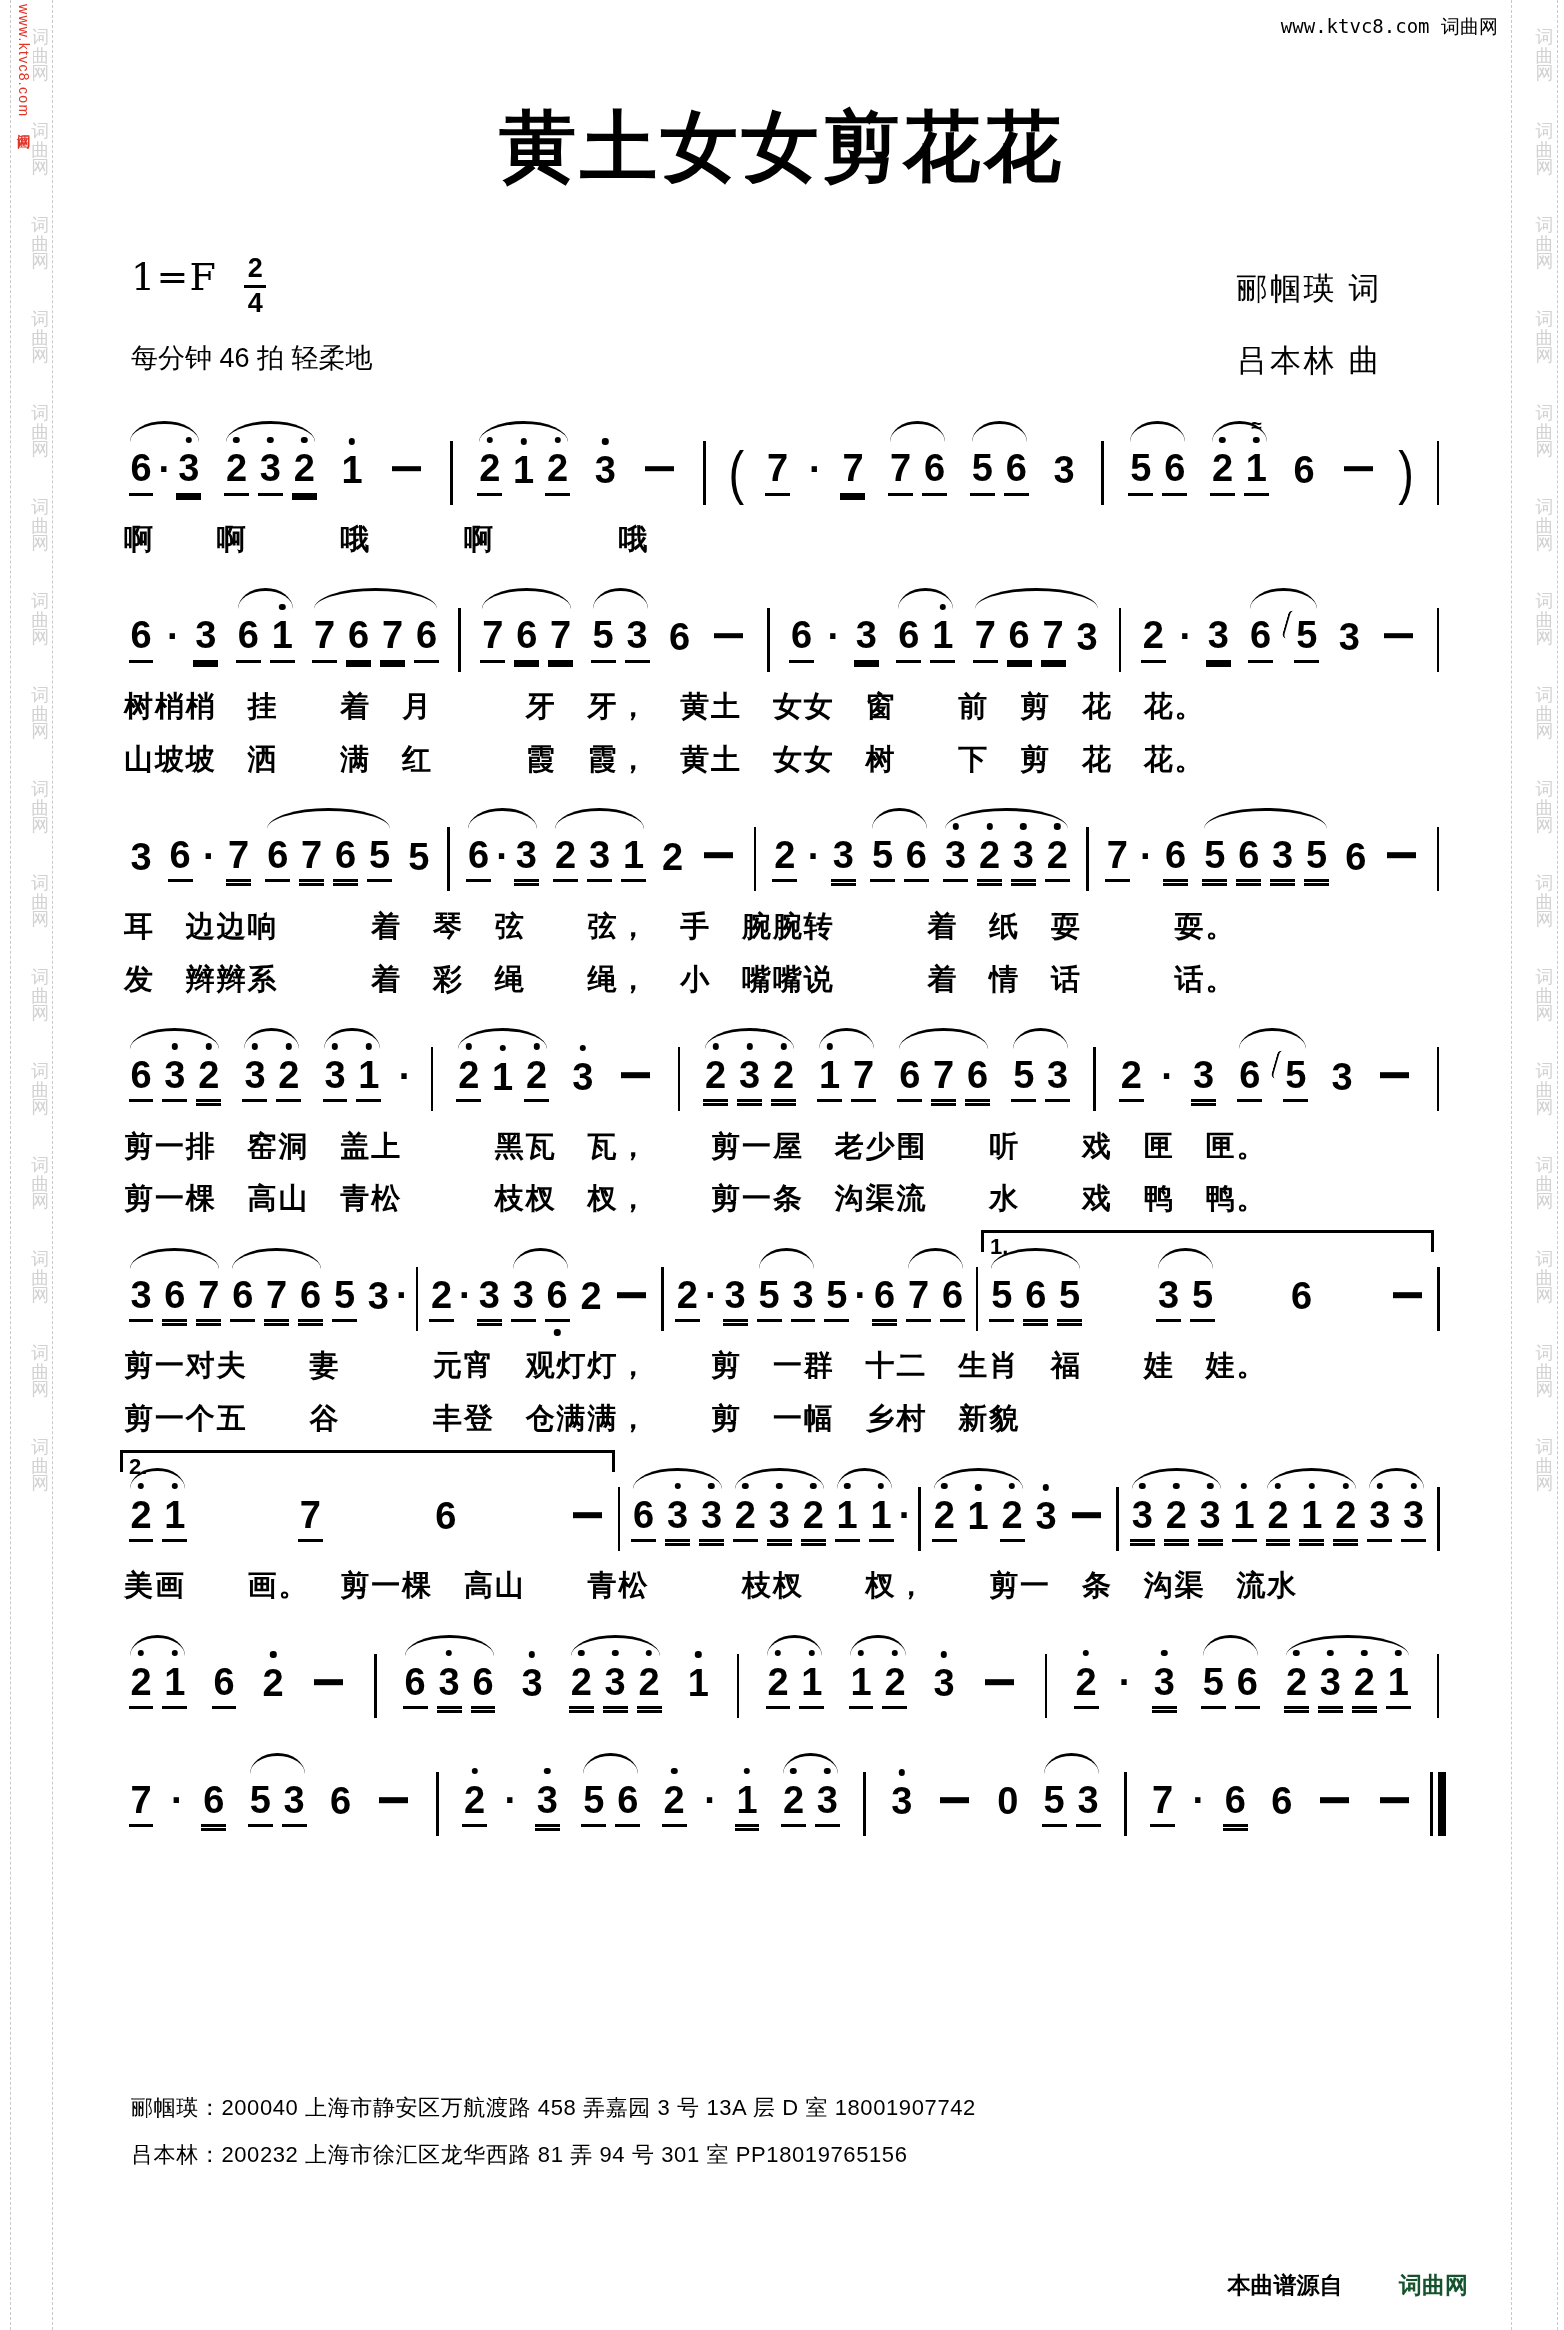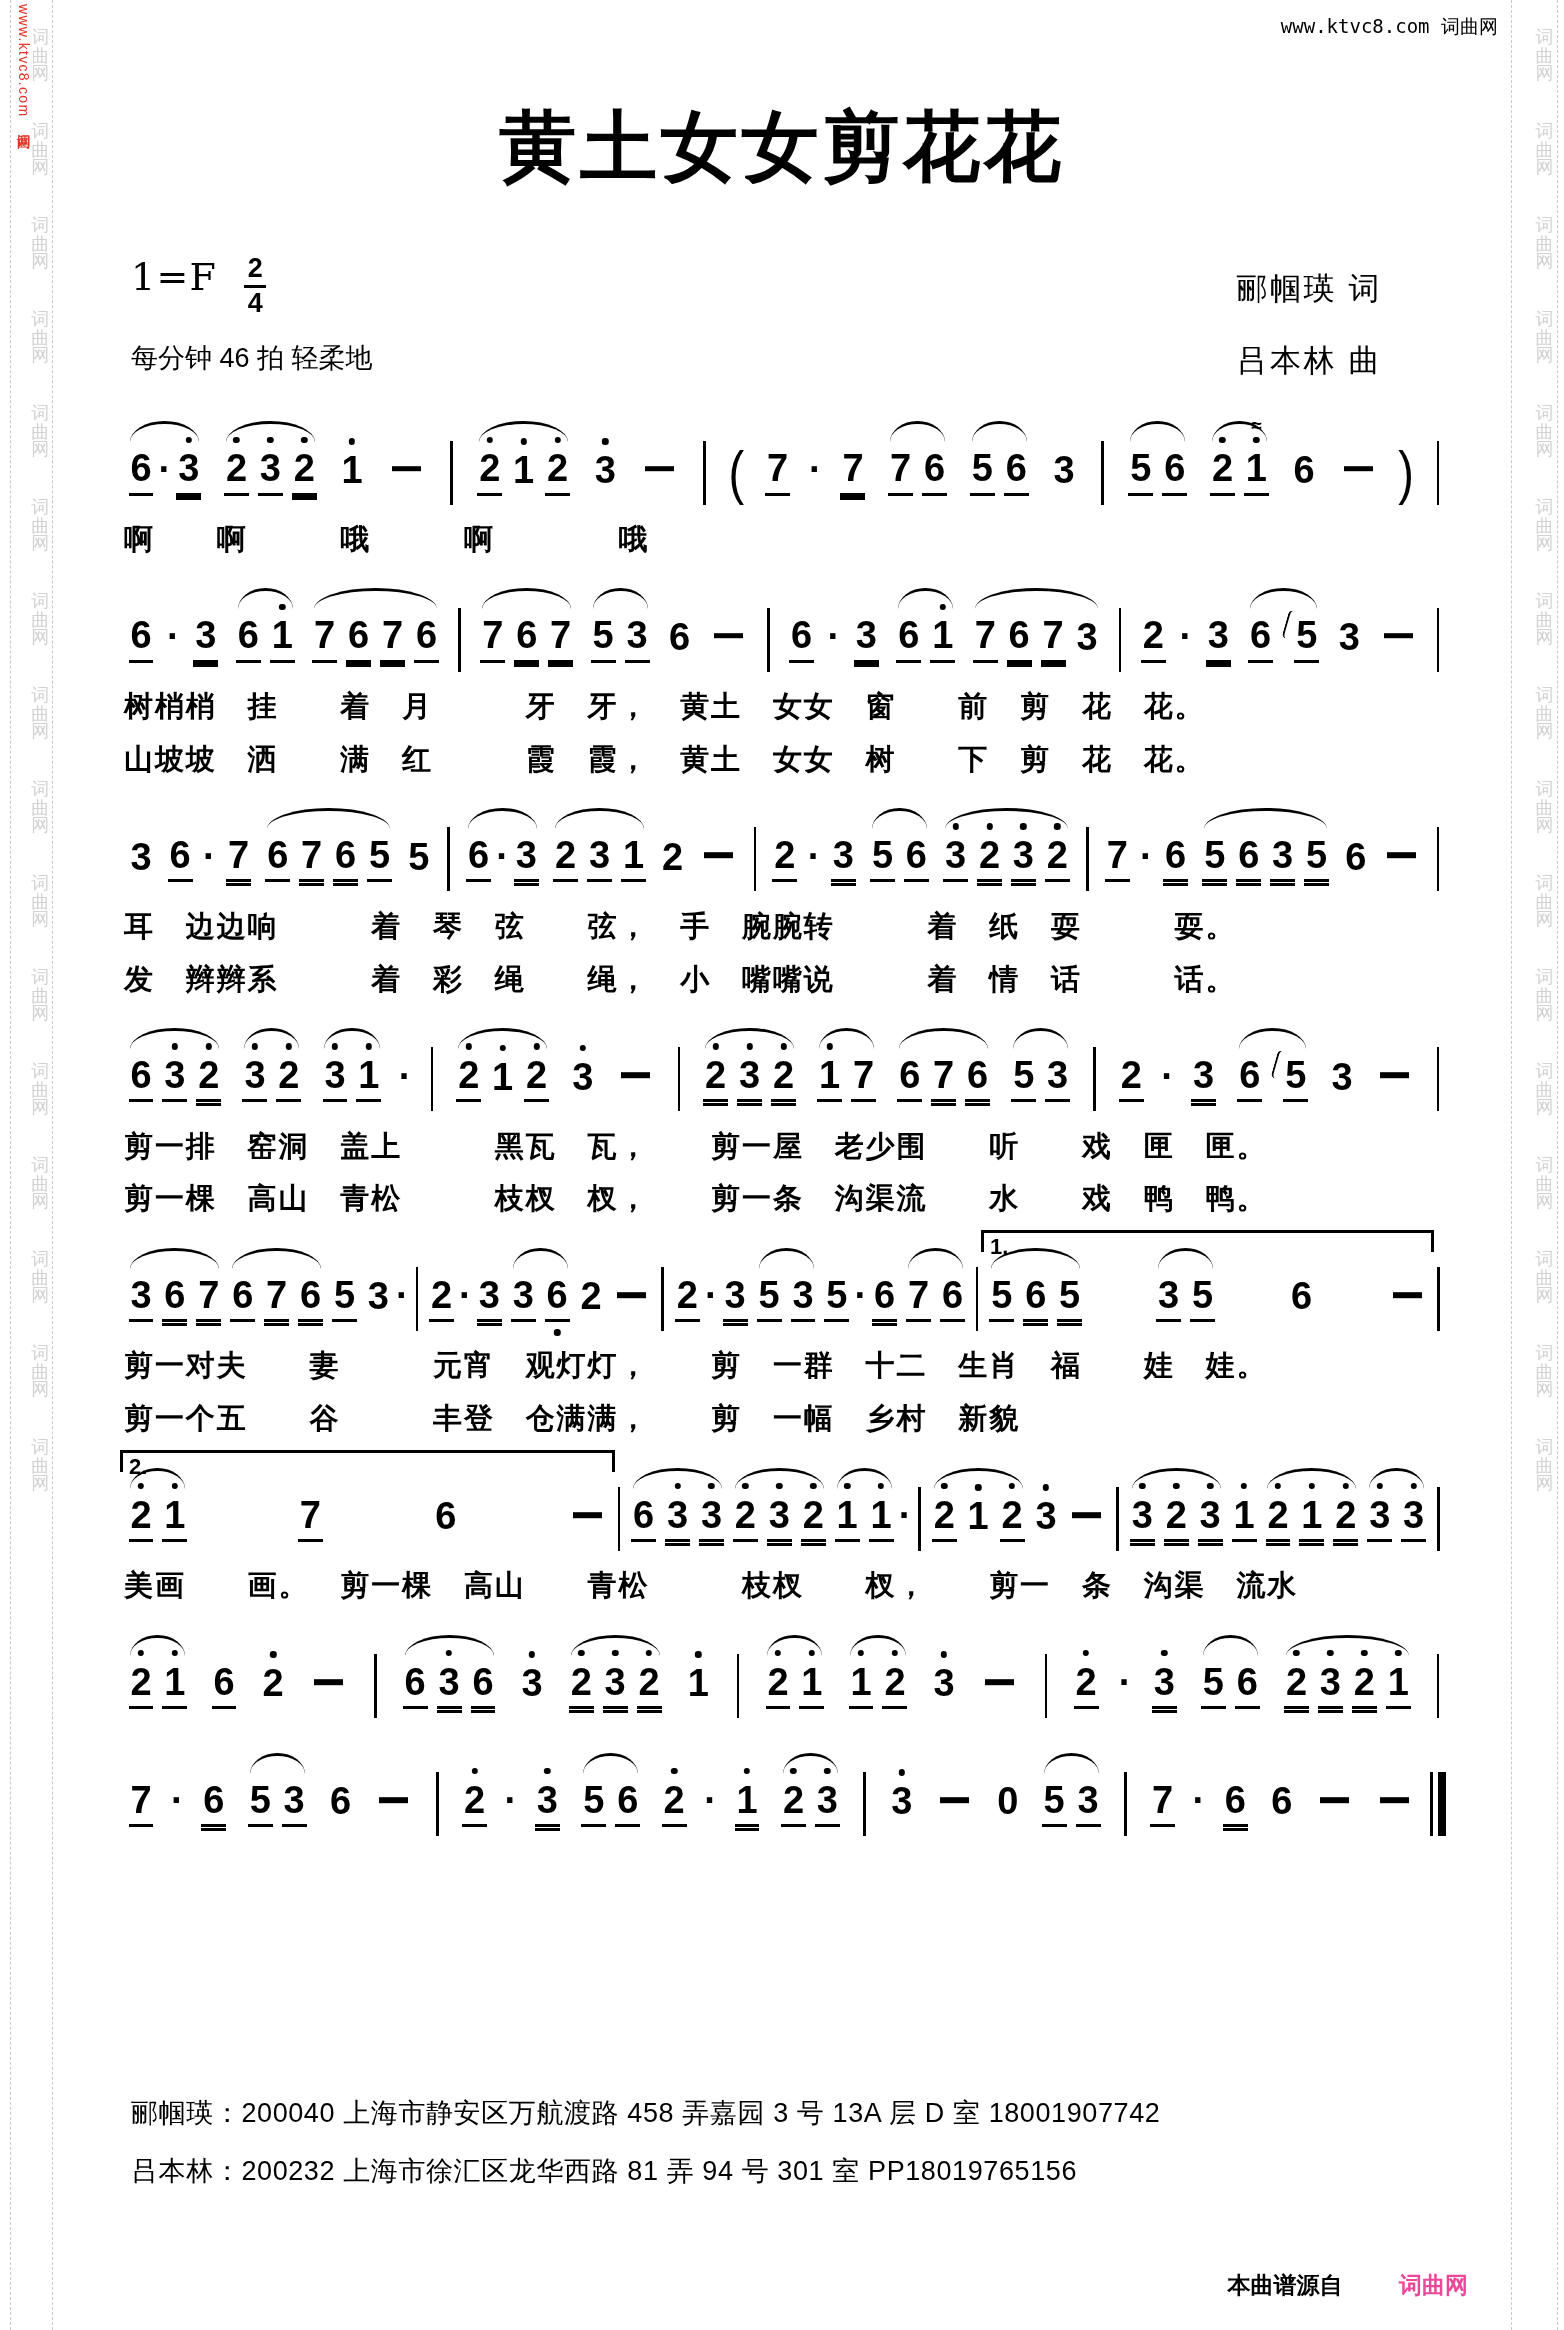--- a/index.html
+++ b/index.html
@@ -52,21 +52,21 @@
   .mdot{font-size:38px; font-weight:700; margin:0 0.6px; transform:translateY(-2.6px);}
   .paren{font-size:47px; font-weight:400; transform:scaleY(1.25); margin:0 2.6px;}
   .slide{display:inline-block; width:7.7px; height:29px; border-left:2.6px solid #000; border-radius:6.4px;
          transform:rotate(16deg) translateY(-15.3px); margin:0 -1.3px 0 3.8px;}
   .volta{position:relative; display:inline-flex; align-items:center; justify-content:space-between; flex:1;}
   .volta::before{content:""; position:absolute; top:-46px; left:-3.8px; right:-3.8px; height:19px;
          border-top:3.2px solid #000; border-left:3.2px solid #000; border-right:3.2px solid #000;}
   .vlabel{position:absolute; top:-42px; left:5.1px; font-size:22px; font-weight:700; font-style:normal;}
   .lyric{font-size:29px; letter-spacing:1.9px; margin:9px 0 12.8px; white-space:pre; font-weight:700;}
 
-  #footer{position:absolute; top:2084px; left:131px; font-size:27px; line-height:2.15; letter-spacing:0.6px;}
+  #footer{position:absolute; top:2084px; left:131px; font-size:22px; line-height:2.15; letter-spacing:0.6px;}
   .source{position:absolute; bottom:29px; right:96px; font-size:23px; font-weight:700;}
   .source .brand{margin-left:50px;}
 </style>
 </head>
 <body>
 
 <div id="page">
 
   <div class="edge edge-left">词曲网　词曲网　词曲网　词曲网　词曲网　词曲网　词曲网　词曲网　词曲网　词曲网　词曲网　词曲网　词曲网　词曲网　词曲网　词曲网　</div>
   <div class="edge edge-right">词曲网　词曲网　词曲网　词曲网　词曲网　词曲网　词曲网　词曲网　词曲网　词曲网　词曲网　词曲网　词曲网　词曲网　词曲网　词曲网　</div>
@@ -528,16 +528,16 @@
       </div>
     </div>
 
   <div id="footer">
     <div>郦帼瑛：200040 上海市静安区万航渡路 458 弄嘉园 3 号 13A 层 D 室 18001907742</div>
     <div>吕本林：200232 上海市徐汇区龙华西路 81 弄 94 号 301 室  PP18019765156</div>
   </div>
 
   <div class="source">
     <span>本曲谱源自</span>
-    <span class="brand" style="color: #ec4899;">词曲网</span>
+    <span class="brand" style="color: #14532d;">词曲网</span>
   </div>
 </div>
 
 
 </body></html>

